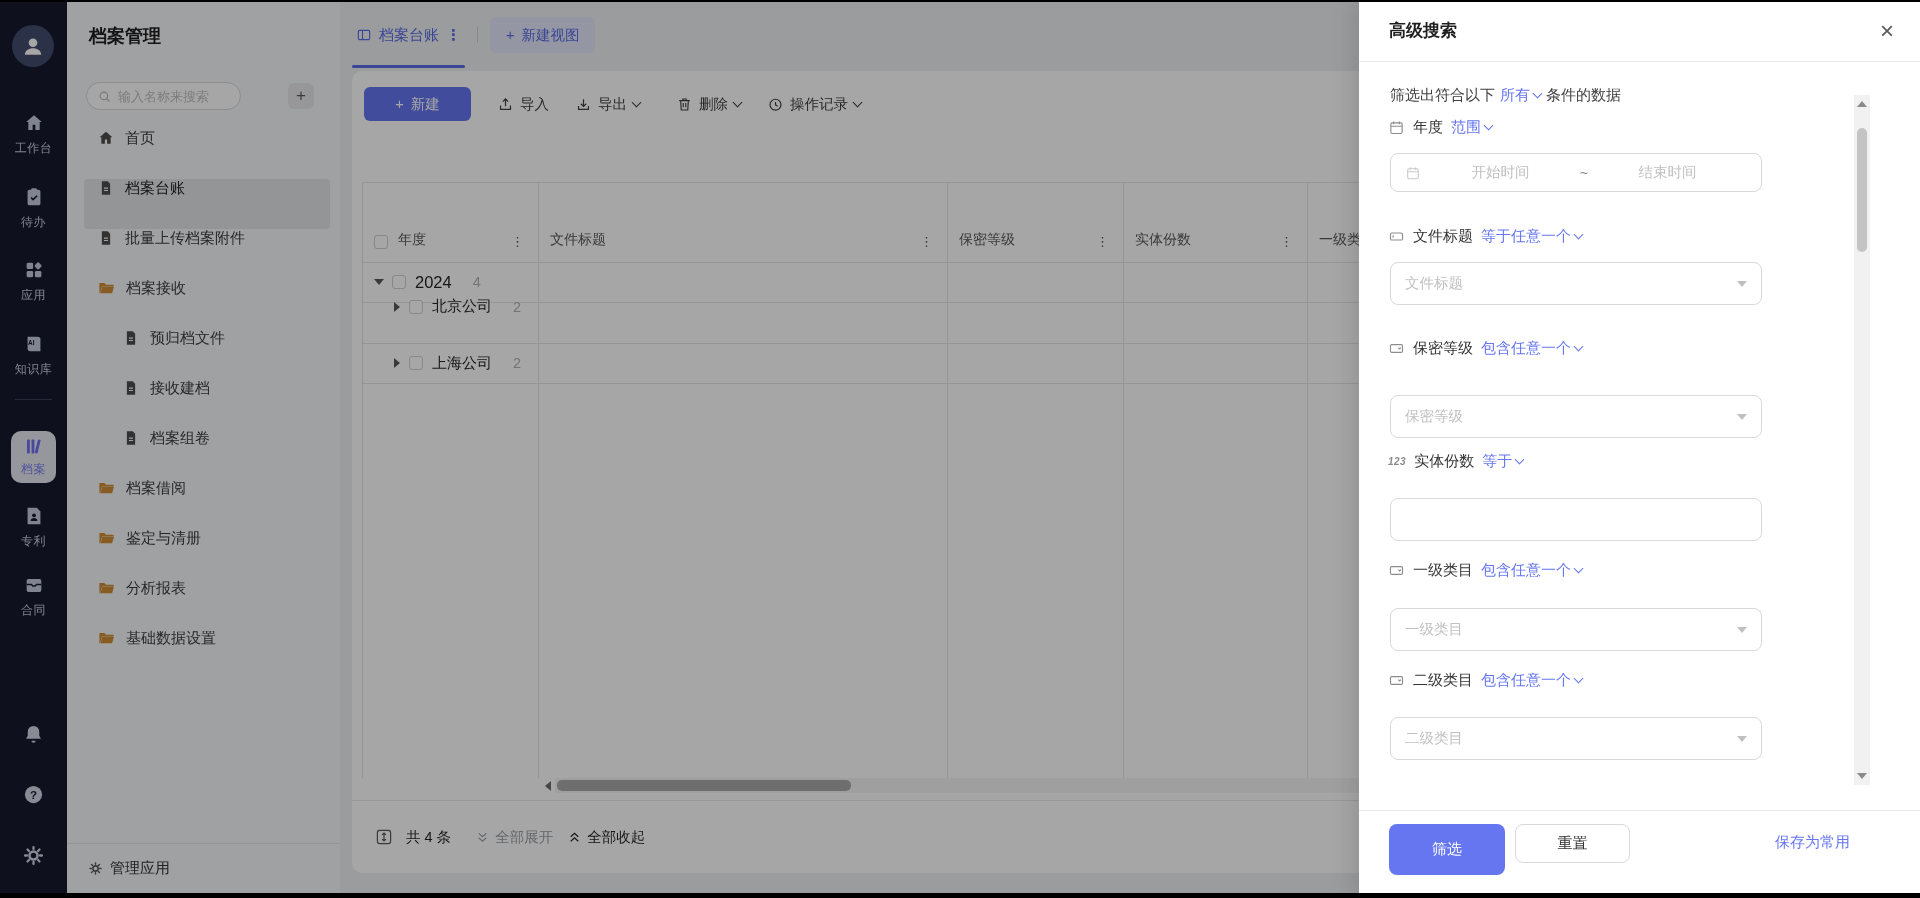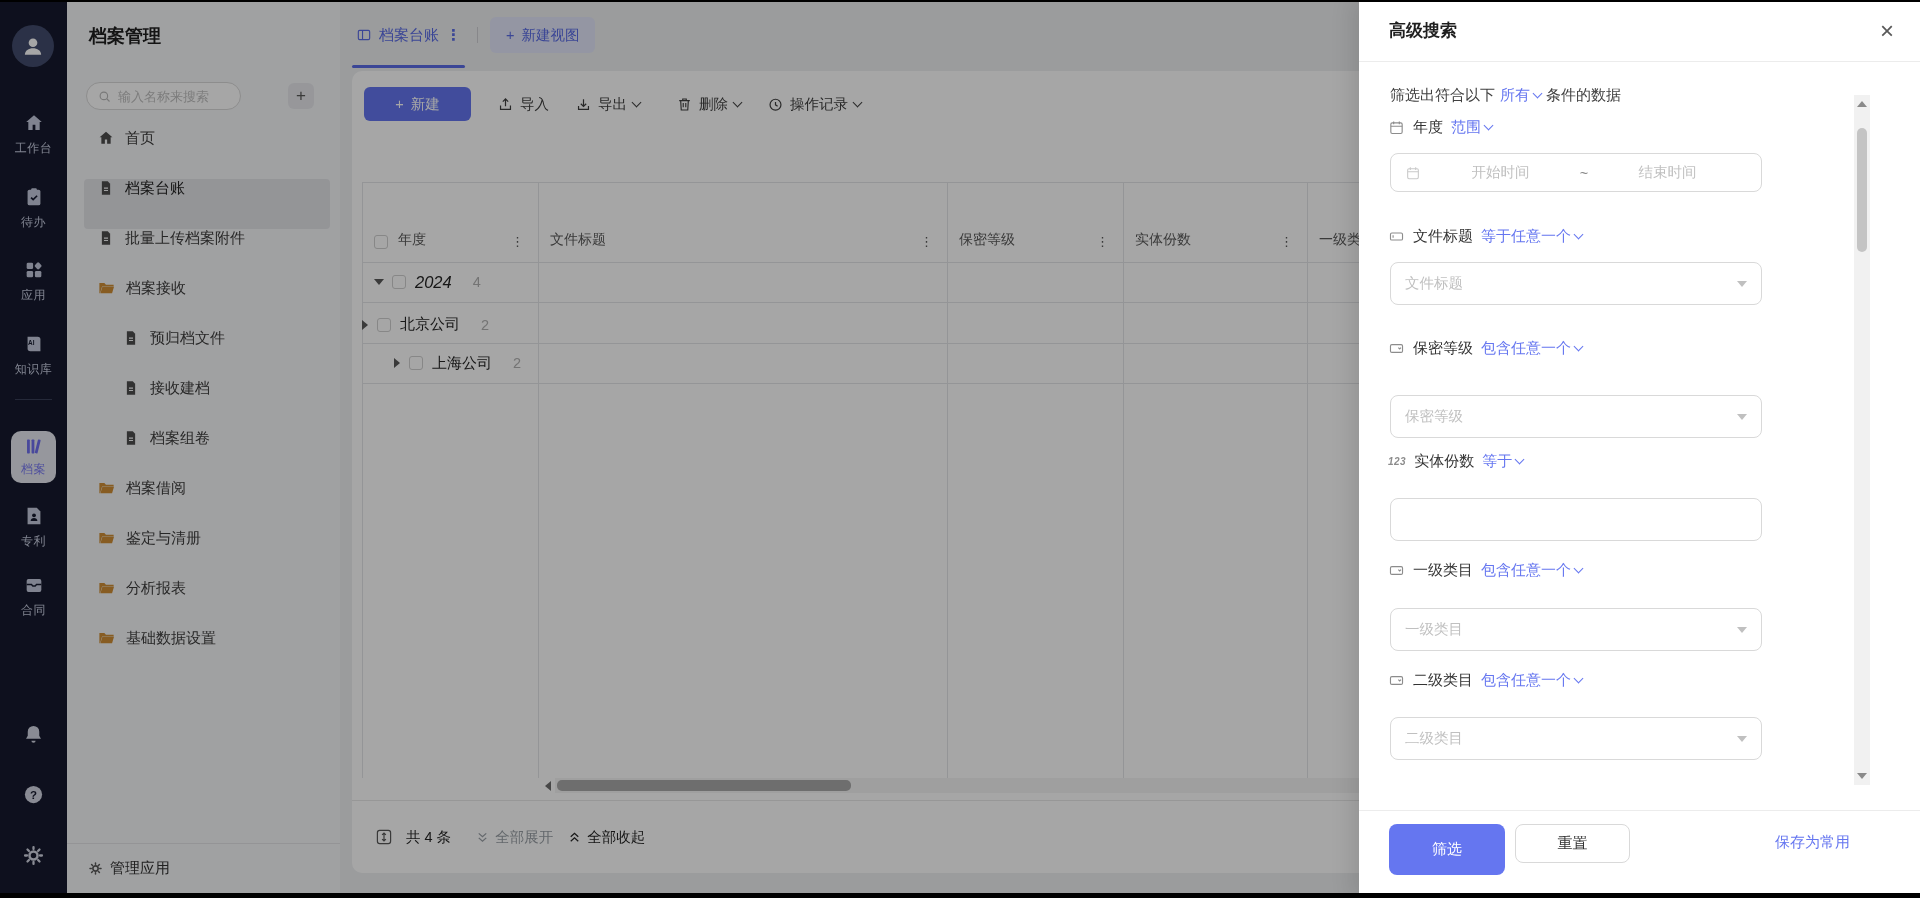--- a/index.html
+++ b/index.html
@@ -50,21 +50,21 @@
   .hline { position:absolute; left:10px; right:0; height:1px; background:#e4e5e8; }
   .vline { position:absolute; top:111px; height:596px; width:1px; background:#e4e5e8; }
   .th { position:absolute; top:111px; height:80px; display:flex; align-items:flex-end; padding:0 14px 13px 12px; font-size:14px; color:#595959; }
   .th .lbl { flex:1; }
   .th .kebab { color:#595959; font-size:13px; }
   .cb { width:14px; height:14px; border:1px solid #cfcfcf; border-radius:3px; background:#fff; flex:none; }
   .tr { position:absolute; left:10px; right:0; display:flex; align-items:center; }
   .tri-d { width:0; height:0; border-left:5px solid transparent; border-right:5px solid transparent; border-top:6px solid #595959; }
   .tri-r { width:0; height:0; border-top:5px solid transparent; border-bottom:5px solid transparent; border-left:6px solid #595959; }
   .row-label { color:#262626; font-size:15px; margin-left:9px; }
-  .row-label.year { font-size:16.5px;font-style:italic; }
+  .row-label.year { font-size:16.5px; }
   .row-count { color:#b3b3b3; font-size:14.5px; margin-left:21px; }
 
   .hscroll { position:absolute; left:188px; right:10px; top:707px; height:15px; display:flex; align-items:center; }
   .hs-arrow { width:15px; height:15px; display:flex; align-items:center; justify-content:center; }
   .hs-arrow span { width:0; height:0; border-top:5px solid transparent; border-bottom:5px solid transparent; border-right:6px solid #6e6e6e; }
   .hs-track { flex:1; position:relative; height:15px; background:#f4f4f4; }
   .hs-thumb { position:absolute; left:2px; top:2px; width:294px; height:11px; border-radius:5px; background:#a9a9a9; }
 
   .tfoot { position:absolute; left:0; right:0; top:729px; height:73px; border-top:1px solid #e8e8e8; display:flex; align-items:center; padding-left:23px; font-size:14.5px; color:#262626; }
   .tfoot .grp { display:flex; align-items:center; gap:5px; cursor:pointer; }
@@ -459,21 +459,21 @@
       <div class="th" style="left:955px;width:600px">
         <span class="lbl">一级类目</span>
       </div>
 
       <div class="tr" style="top:191px;height:40px;padding-left:12px">
         <span class="tri-d"></span>
         <span class="cb" style="margin-left:8px"></span>
         <span class="row-label year">2024</span>
         <span class="row-count">4</span>
       </div>
-      <div class="tr" style="top:233px;height:41px;">
+      <div class="tr" style="top:215px;height:41px;padding-left:32px">
         <span class="tri-r"></span>
         <span class="cb" style="margin-left:9px"></span>
         <span class="row-label">北京公司</span>
         <span class="row-count">2</span>
       </div>
       <div class="tr" style="top:272px;height:40px;padding-left:32px">
         <span class="tri-r"></span>
         <span class="cb" style="margin-left:9px"></span>
         <span class="row-label">上海公司</span>
         <span class="row-count">2</span>

